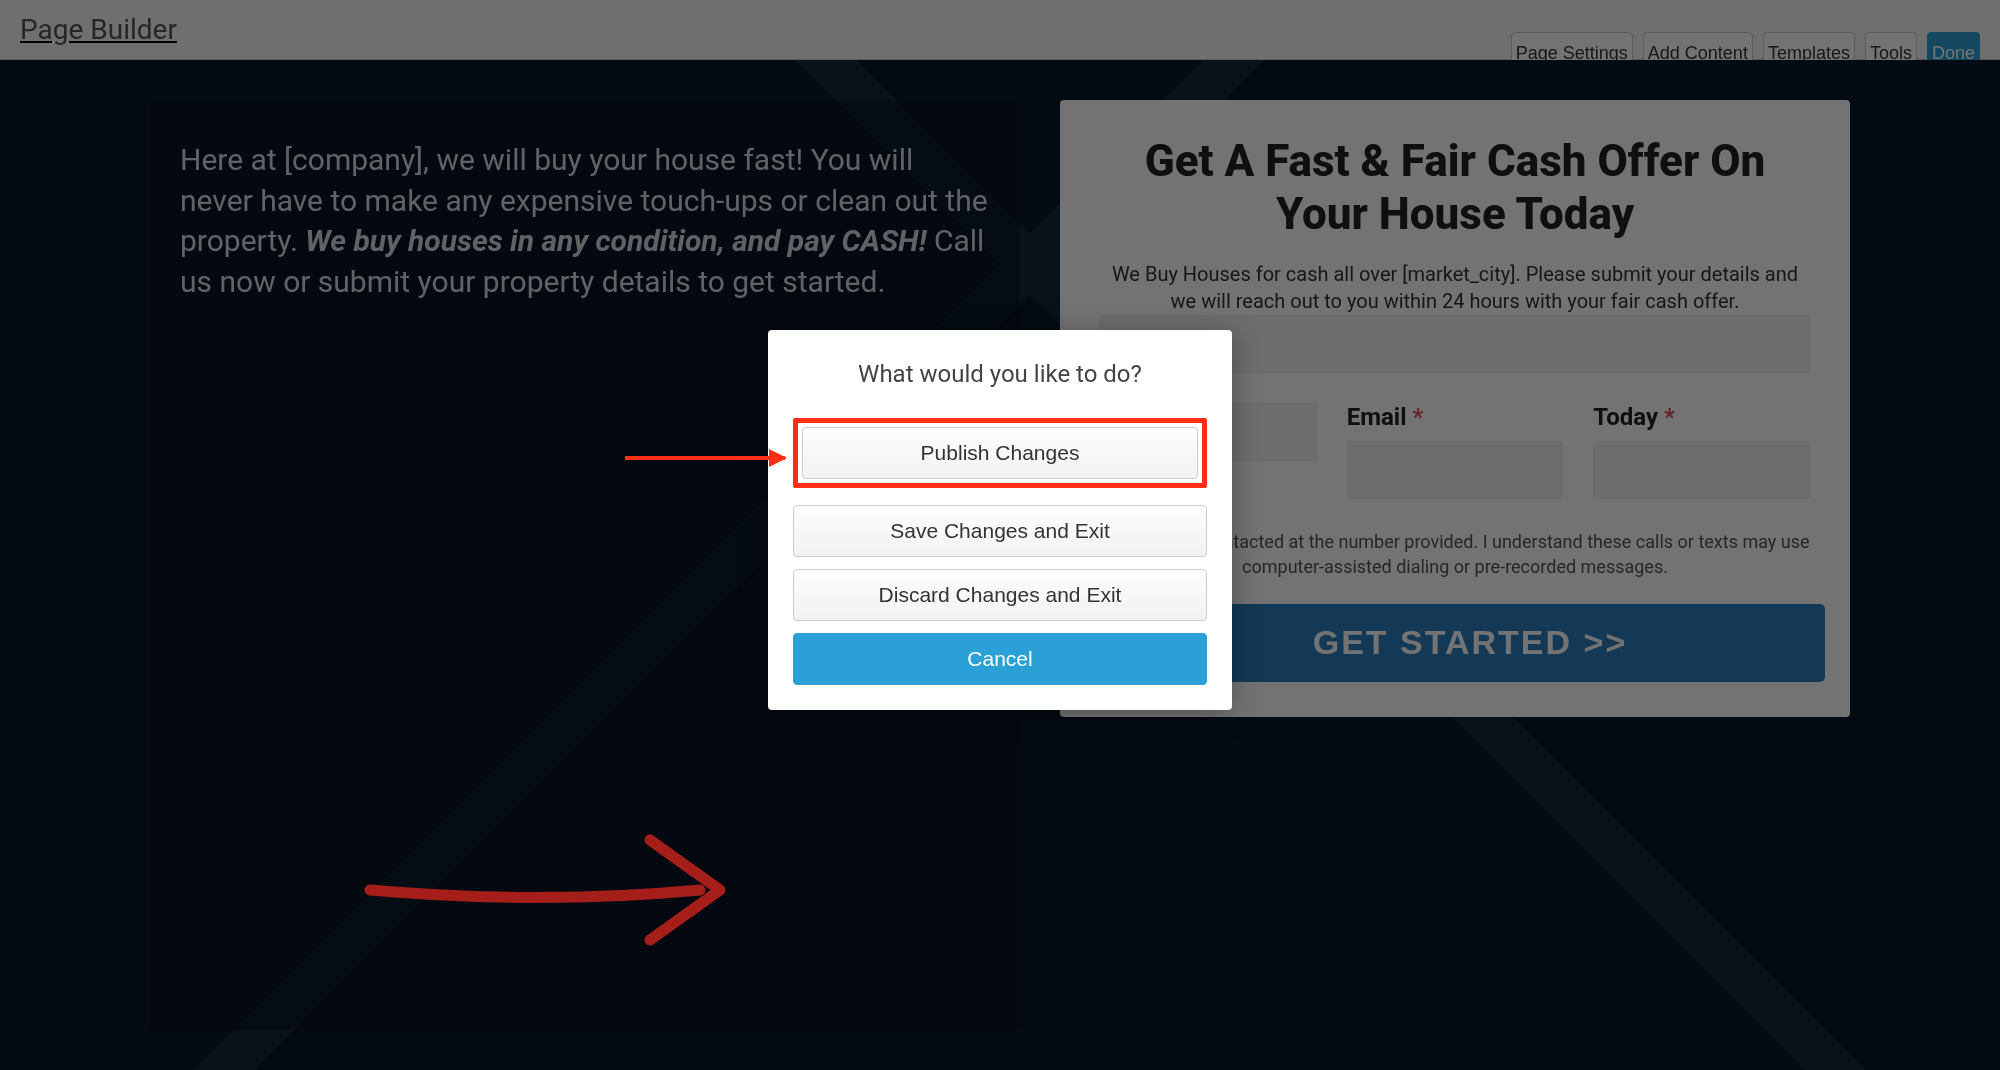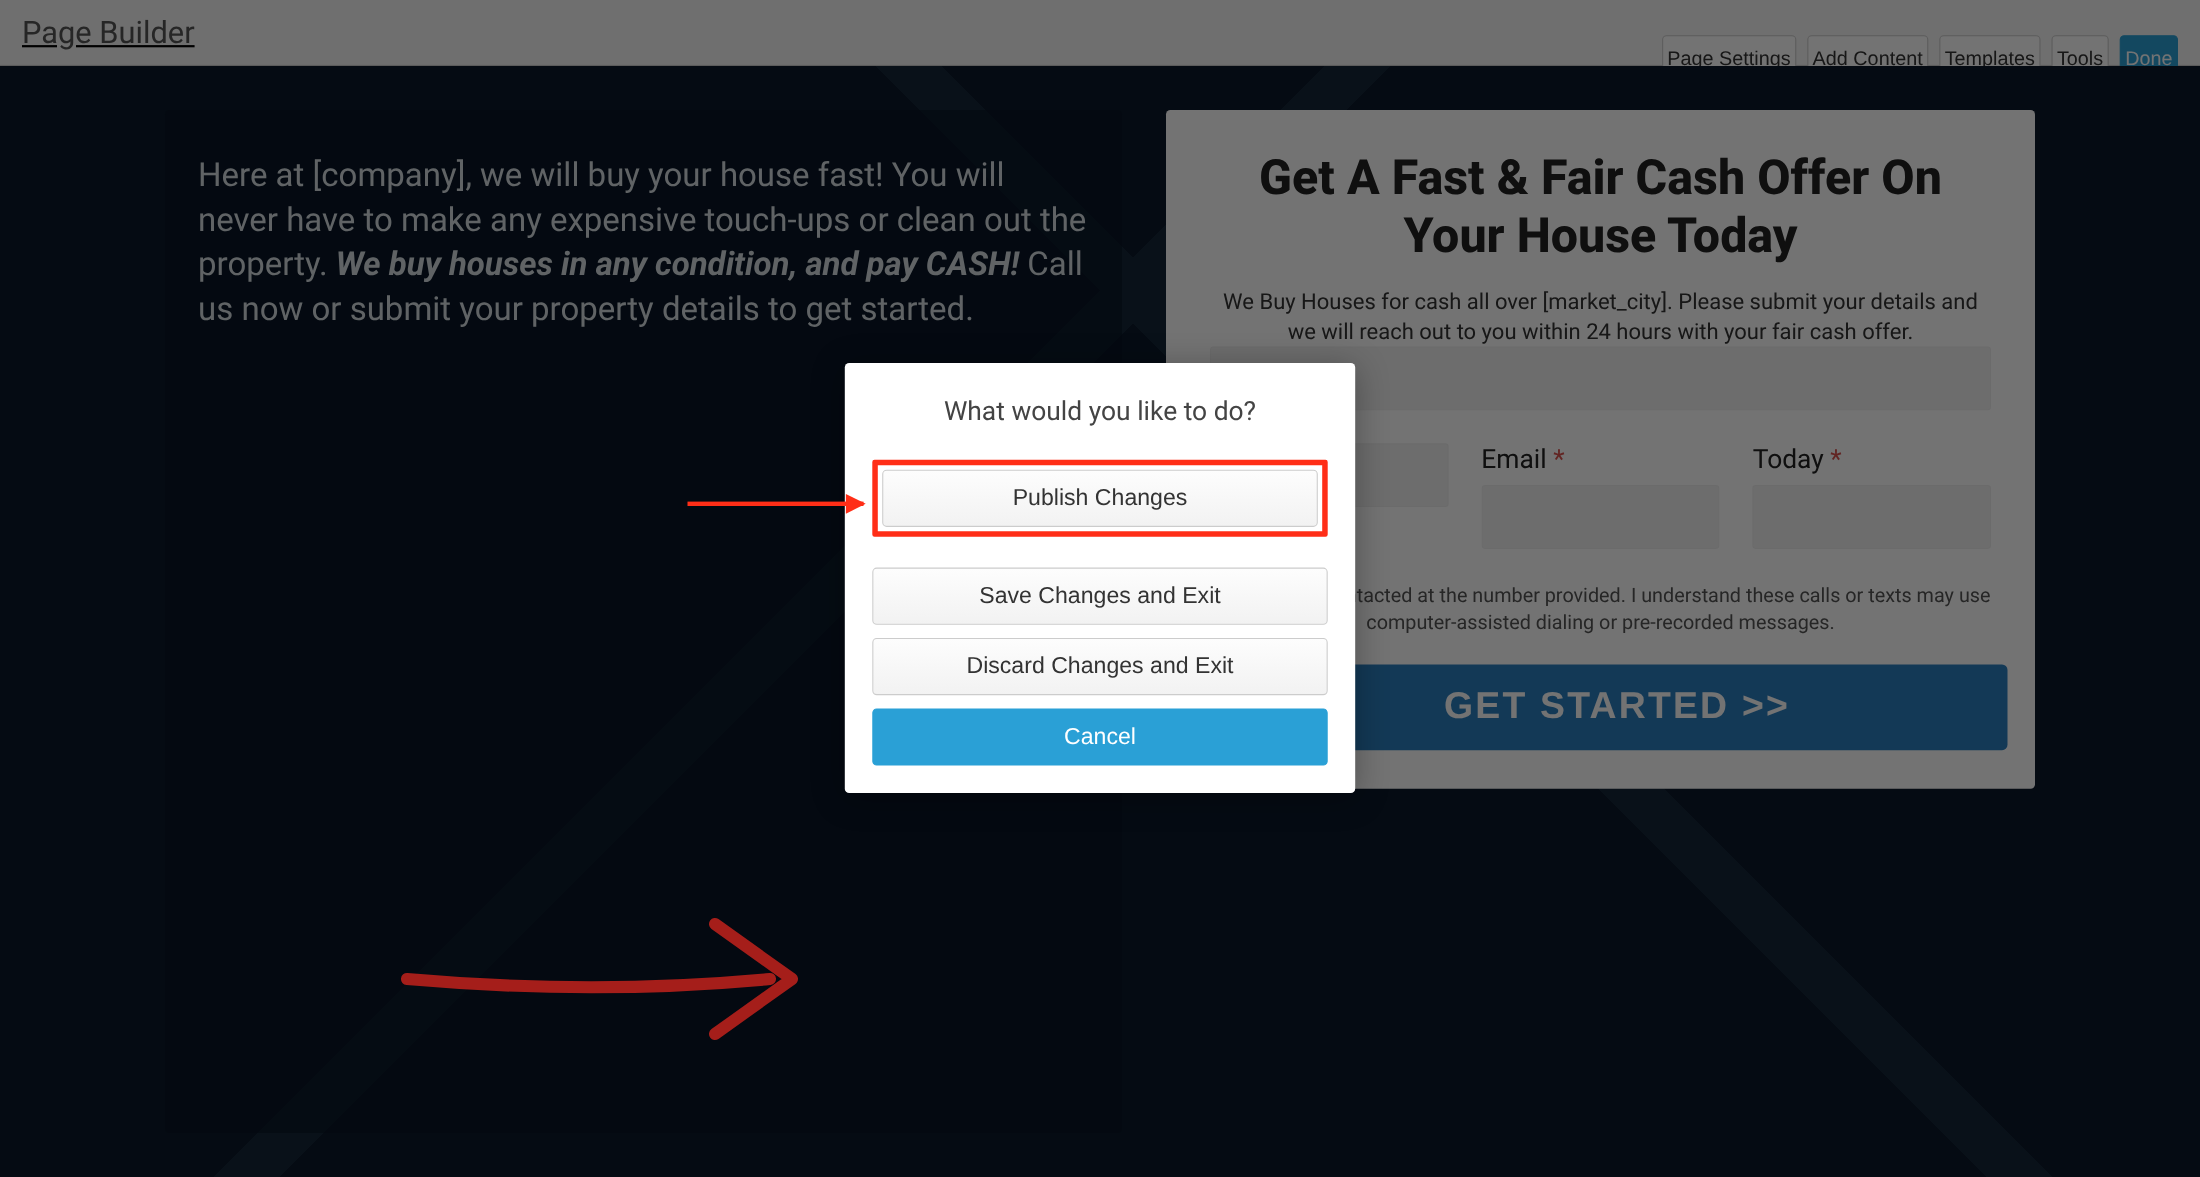--- a/index.html
+++ b/index.html
@@ -133,21 +133,21 @@
       align-items: center;
     }
     .form-row {
       display: flex;
       gap: 30px;
       margin-bottom: 30px;
     }
     .form-col { flex: 1; }
     .form-label {
       font-size: 24px;
-      font-weight: 400;
+      font-weight: 700;
       margin-bottom: 10px;
       display: block;
     }
     .req { color: #d9534f; }
     .form-input {
       width: 100%;
       height: 58px;
       background: #f2f2f2;
       border: 1px solid #eee;
       border-radius: 3px;
@@ -211,21 +211,21 @@
     }
     .modal-btn.cancel {
       background: #2aa0d6;
       color: #fff;
       border-color: #2aa0d6;
       margin-bottom: 0;
     }
     .highlight-box {
       border: 5px solid #ff2e17;
       padding: 4px;
-      margin-bottom: 28px;
+      margin-bottom: 17px;
       border-radius: 2px;
     }
     .highlight-box .modal-btn { margin-bottom: 0; }
     
     
     .annot-arrow-straight {
       position: absolute;
       top: 456px;
       left: 625px;
       width: 160px;

